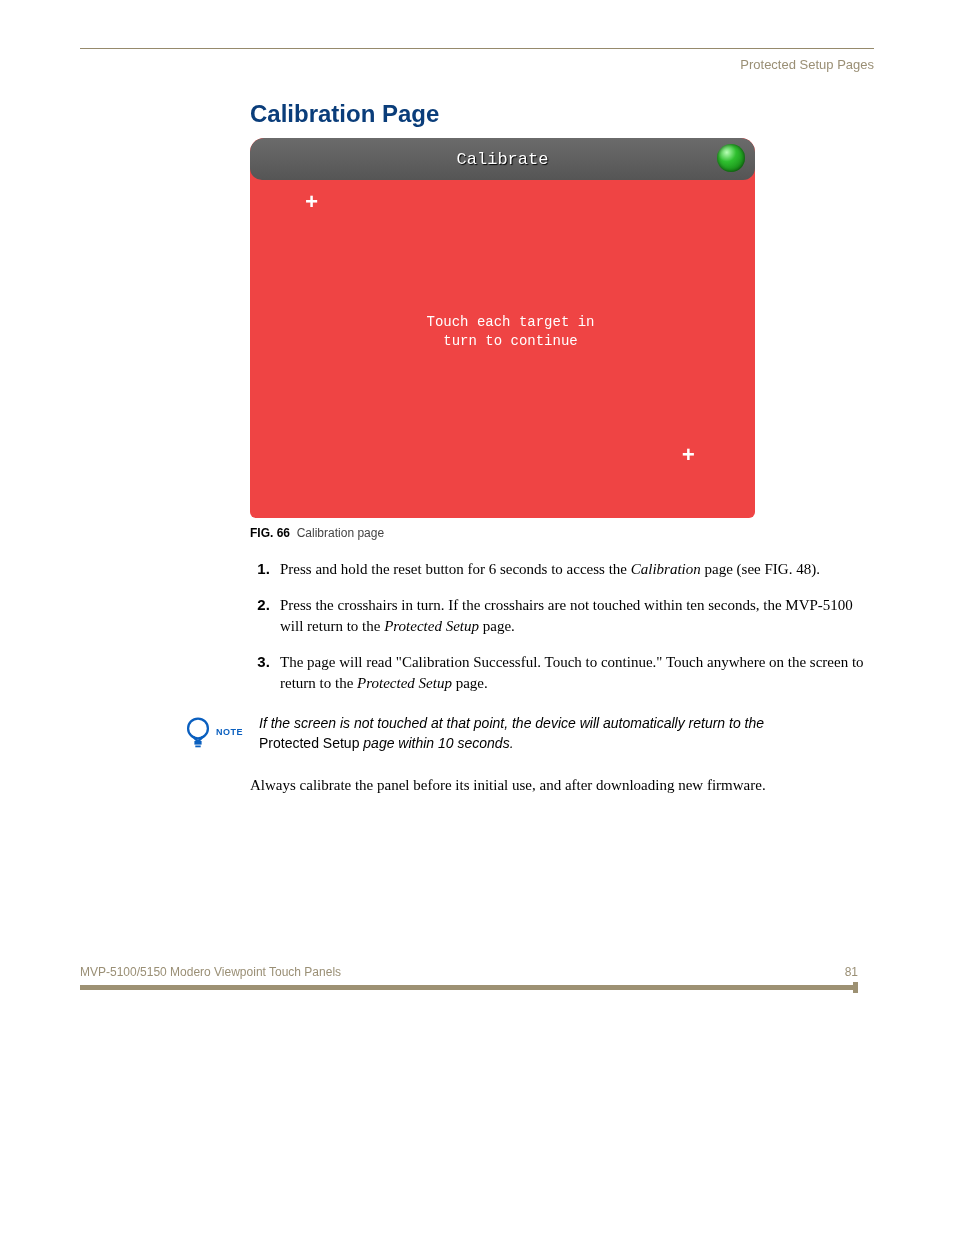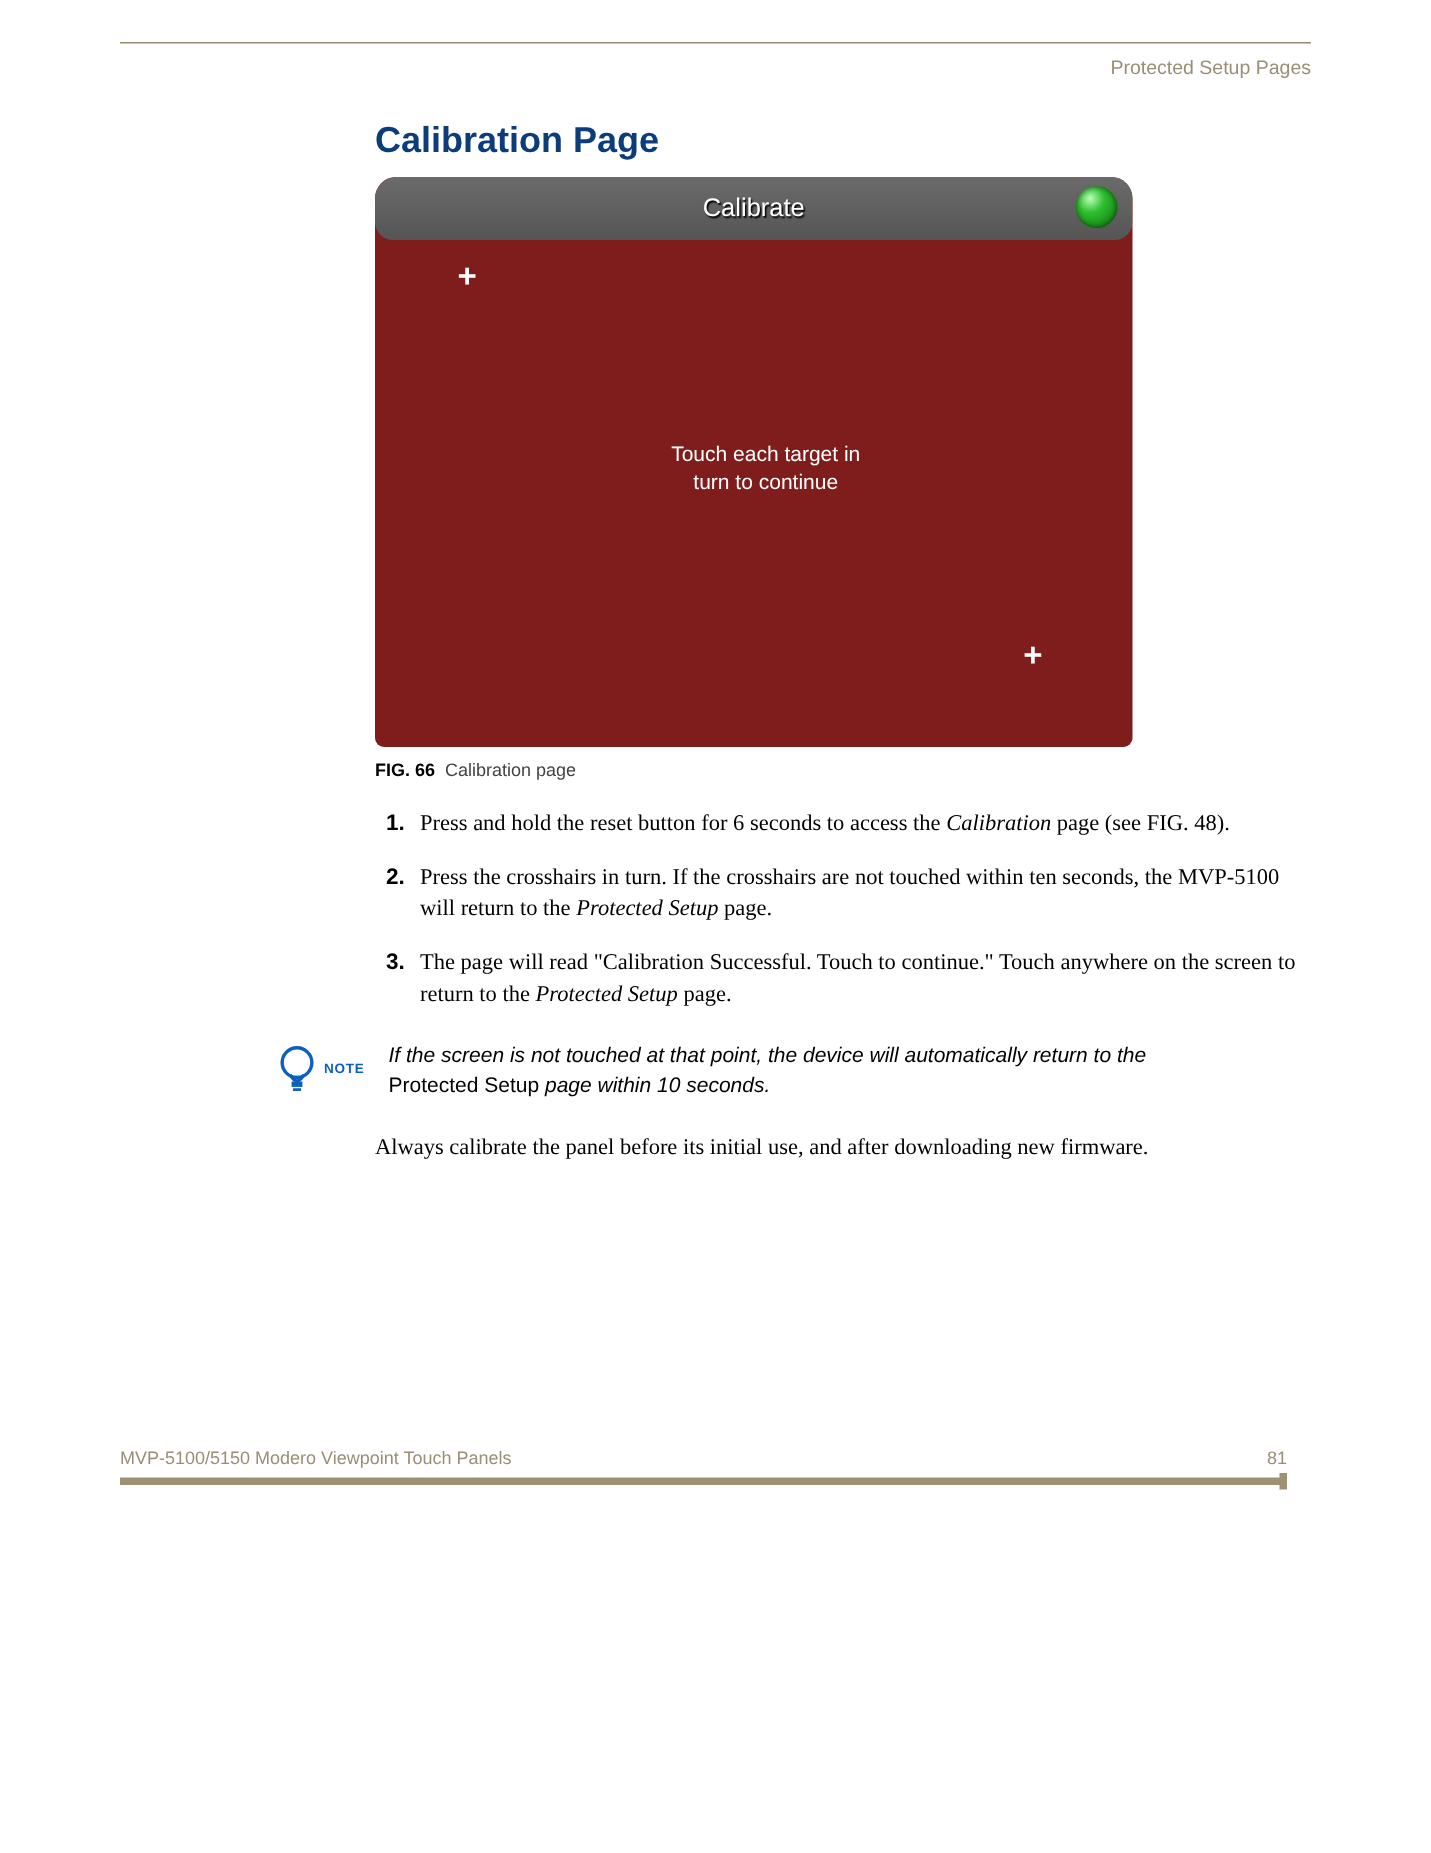--- a/index.html
+++ b/index.html
@@ -7,21 +7,21 @@
     padding: 0;
     background: #fff;
     font-family: "Times New Roman", Times, serif;
     color: #000;
   }
   .page {
     width: 954px;
     height: 1032px;
     position: relative;
     box-sizing: border-box;
-    padding: 28px 80px 0 80px;
+    padding: 48px 80px 0 80px;
     border-radius: 31px;
   }
   .hr-top {
     border: none;
     border-top: 1px solid #968a6c;
     margin: 0 0 8px 0;
   }
   .running-head {
     text-align: right;
     font-family: Arial, Helvetica, sans-serif;
@@ -47,25 +47,25 @@
   .intro .italic { font-style: italic; }
 
   
   .fig {
     width: 505px;
     margin: 0 0 8px 0;
   }
   .calib-shot {
     width: 505px;
     height: 380px;
-    background: #7f1d1d;
+    background: #ef4444;
     border-radius: 14px 14px 6px 6px;
     overflow: hidden;
     position: relative;
-    font-family: Liberation Sans, sans-serif;
+    font-family: Liberation Mono, monospace;
   }
   .calib-header {
     height: 42px;
     background: linear-gradient(#6b6b6b, #555);
     border-radius: 14px 14px 12px 12px;
     position: relative;
     display: flex;
     align-items: center;
     justify-content: center;
   }

